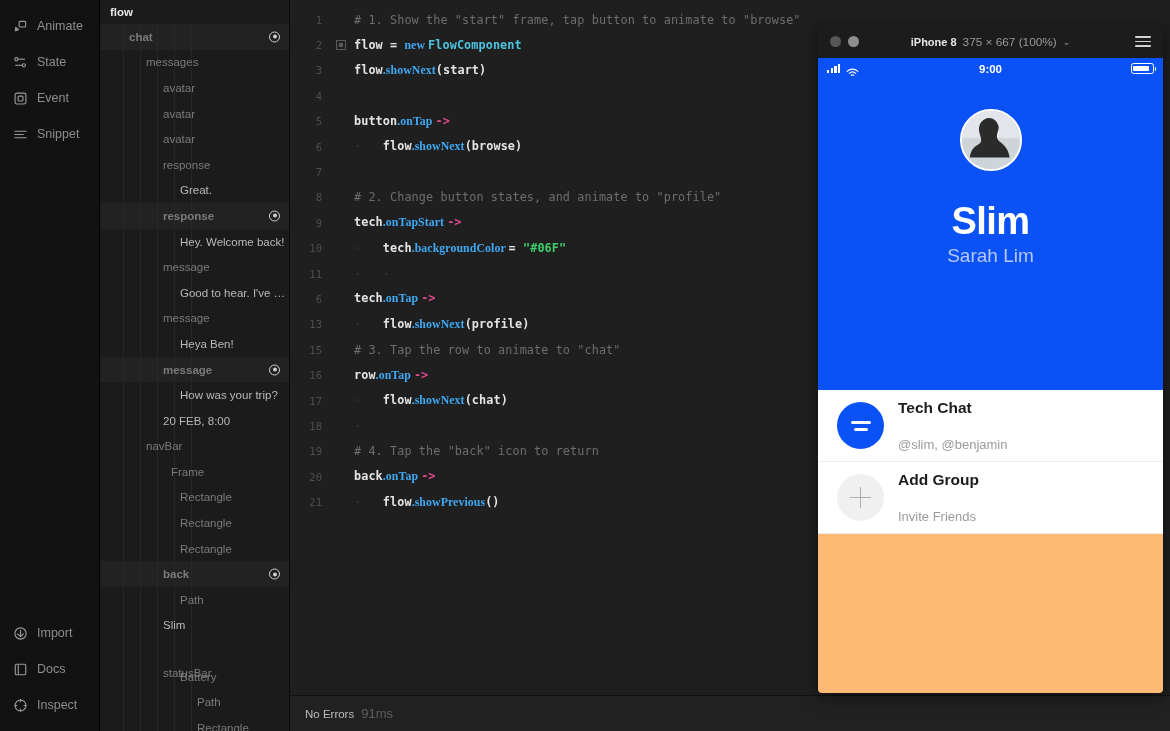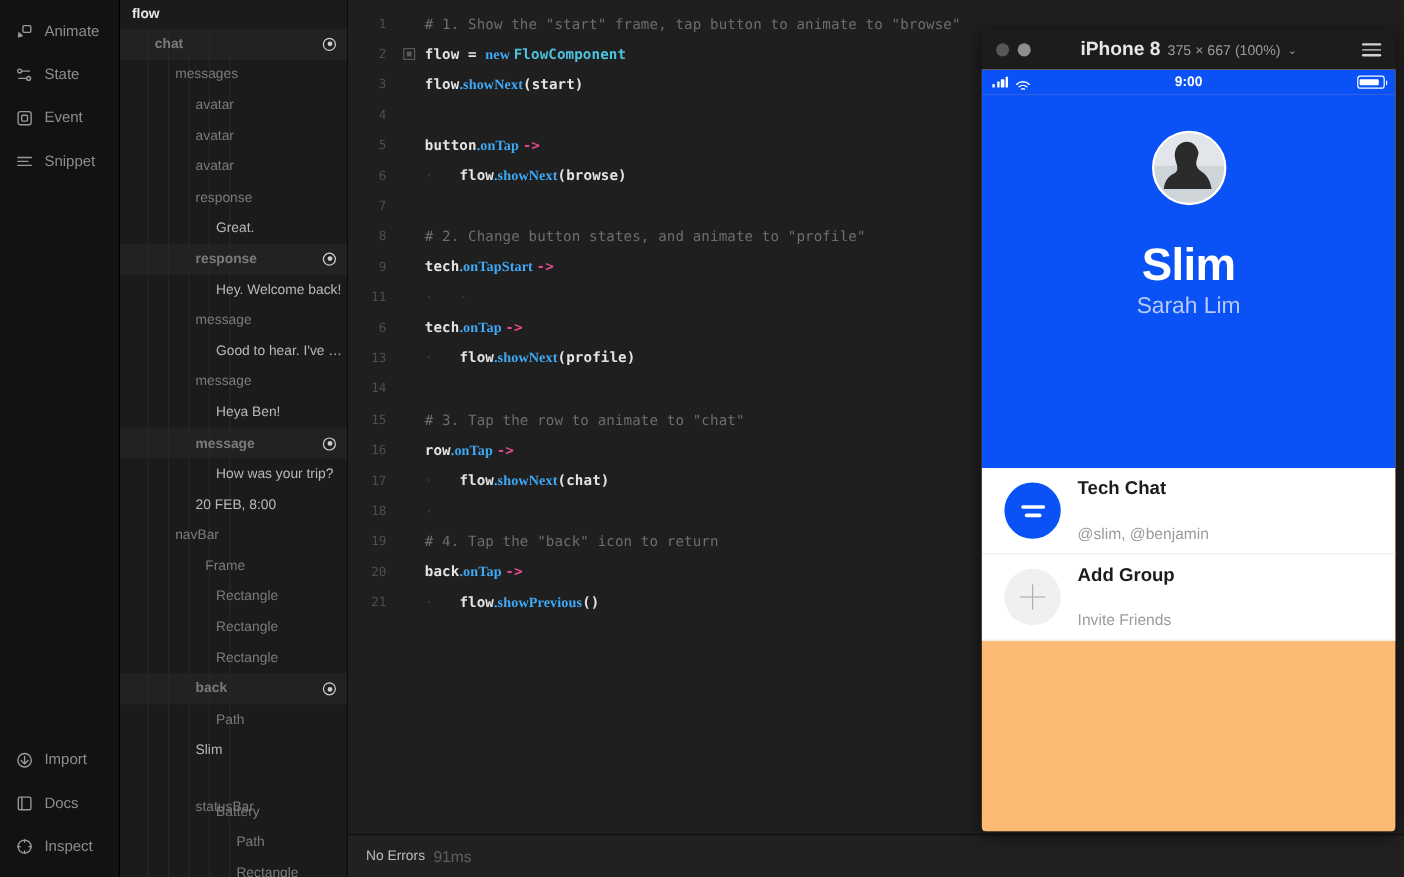--- a/index.html
+++ b/index.html
@@ -116,21 +116,21 @@
   }
   .dots { display: flex; gap: 7px; }
   .dot { width: 11px; height: 11px; border-radius: 50%; }
   .dot.a { background: #565656; }
   .dot.b { background: #8e8e8e; }
   .ptitle-center {
     position: absolute; left: 0; right: 0; text-align: center;
     display: flex; align-items: center; justify-content: center; gap: 6px;
     pointer-events: none;
   }
-  .pt-name { color: #e6e6e6; font-size: 16px; font-weight: bold; }
+  .pt-name { color: #e6e6e6; font-size: 11px; font-weight: bold; }
   .pt-size { color: #9b9b9b; font-size: 11.8px; }
   .pt-caret { color: #9b9b9b; font-size: 9px; }
   .burger { margin-left: auto; width: 16px; display: flex; flex-direction: column; gap: 3px; z-index: 3; }
   .burger i { display: block; height: 1.7px; background: #d2d2d2; border-radius: 1px; }
 
   .screen { width: 345px; height: 635px; background: #fdba74; overflow: hidden; position: relative; }
   .statusios {
     height: 21px; background: var(--blue); display: flex; align-items: center;
     padding: 0 9px; position: relative; color: #fff;
   }
@@ -407,38 +407,38 @@
           <span class="gut">8</span>
           <span class="fold"></span>
           <span class="src"><span class="cm"># 2. Change button states, and animate to "profile"</span></span>
         </div>
         <div class="cline">
           <span class="gut">9</span>
           <span class="fold"></span>
           <span class="src"><span class="pl">tech</span><span class="fn">.onTapStart </span><span class="kw">-&gt;</span></span>
         </div>
         <div class="cline">
+          <span class="gut">10</span>
+          <span class="fold"></span>
+          <span class="src"><span class="ind">·   </span><span class="pl">tech</span><span class="fn">.backgroundColor </span><span class="pl">= </span><span class="st">"#06F"</span></span>
+        </div>
+        <div class="cline">
           <span class="gut">11</span>
           <span class="fold"></span>
           <span class="src"><span class="ind">·   ·</span></span>
         </div>
         <div class="cline">
           <span class="gut">6</span>
           <span class="fold"></span>
           <span class="src"><span class="pl">tech</span><span class="fn">.onTap </span><span class="kw">-&gt;</span></span>
         </div>
         <div class="cline">
           <span class="gut">13</span>
           <span class="fold"></span>
           <span class="src"><span class="ind">·   </span><span class="pl">flow</span><span class="fn">.showNext</span><span class="pl">(profile)</span></span>
-        </div>
-        <div class="cline">
-          <span class="gut">14</span>
-          <span class="fold"></span>
-          <span class="src"></span>
         </div>
         <div class="cline">
           <span class="gut">15</span>
           <span class="fold"></span>
           <span class="src"><span class="cm"># 3. Tap the row to animate to "chat"</span></span>
         </div>
         <div class="cline">
           <span class="gut">16</span>
           <span class="fold"></span>
           <span class="src"><span class="pl">row</span><span class="fn">.onTap </span><span class="kw">-&gt;</span></span>

